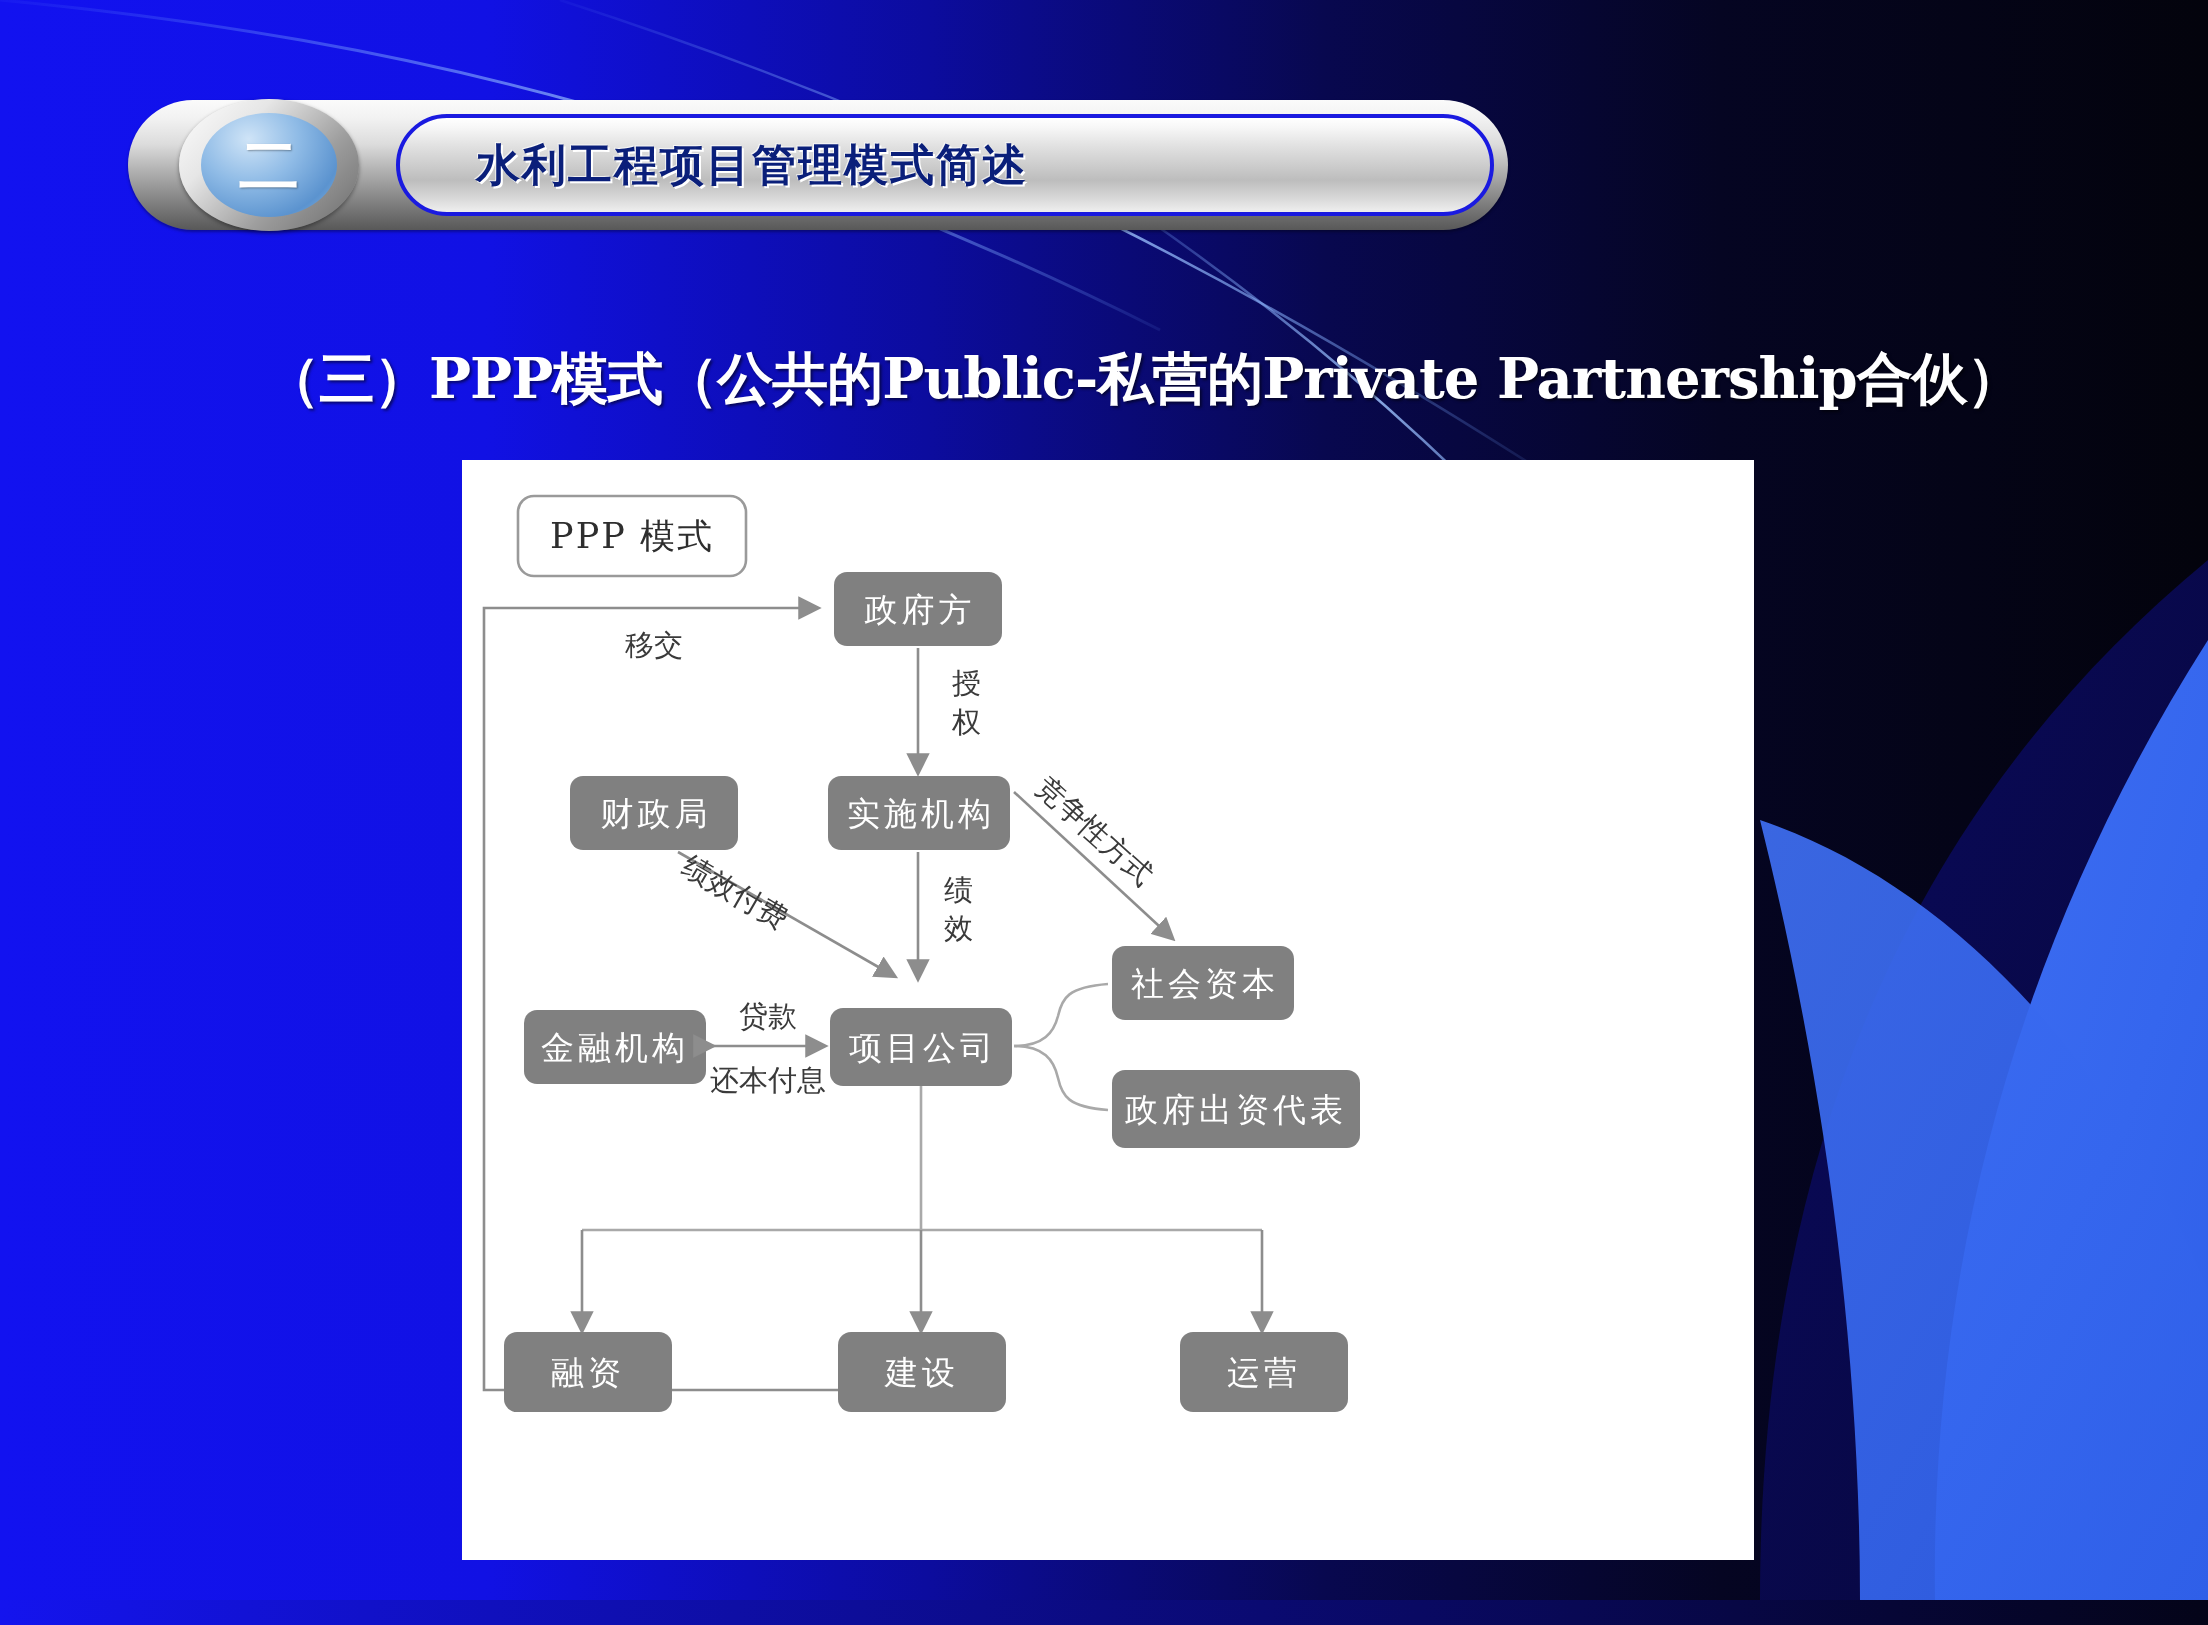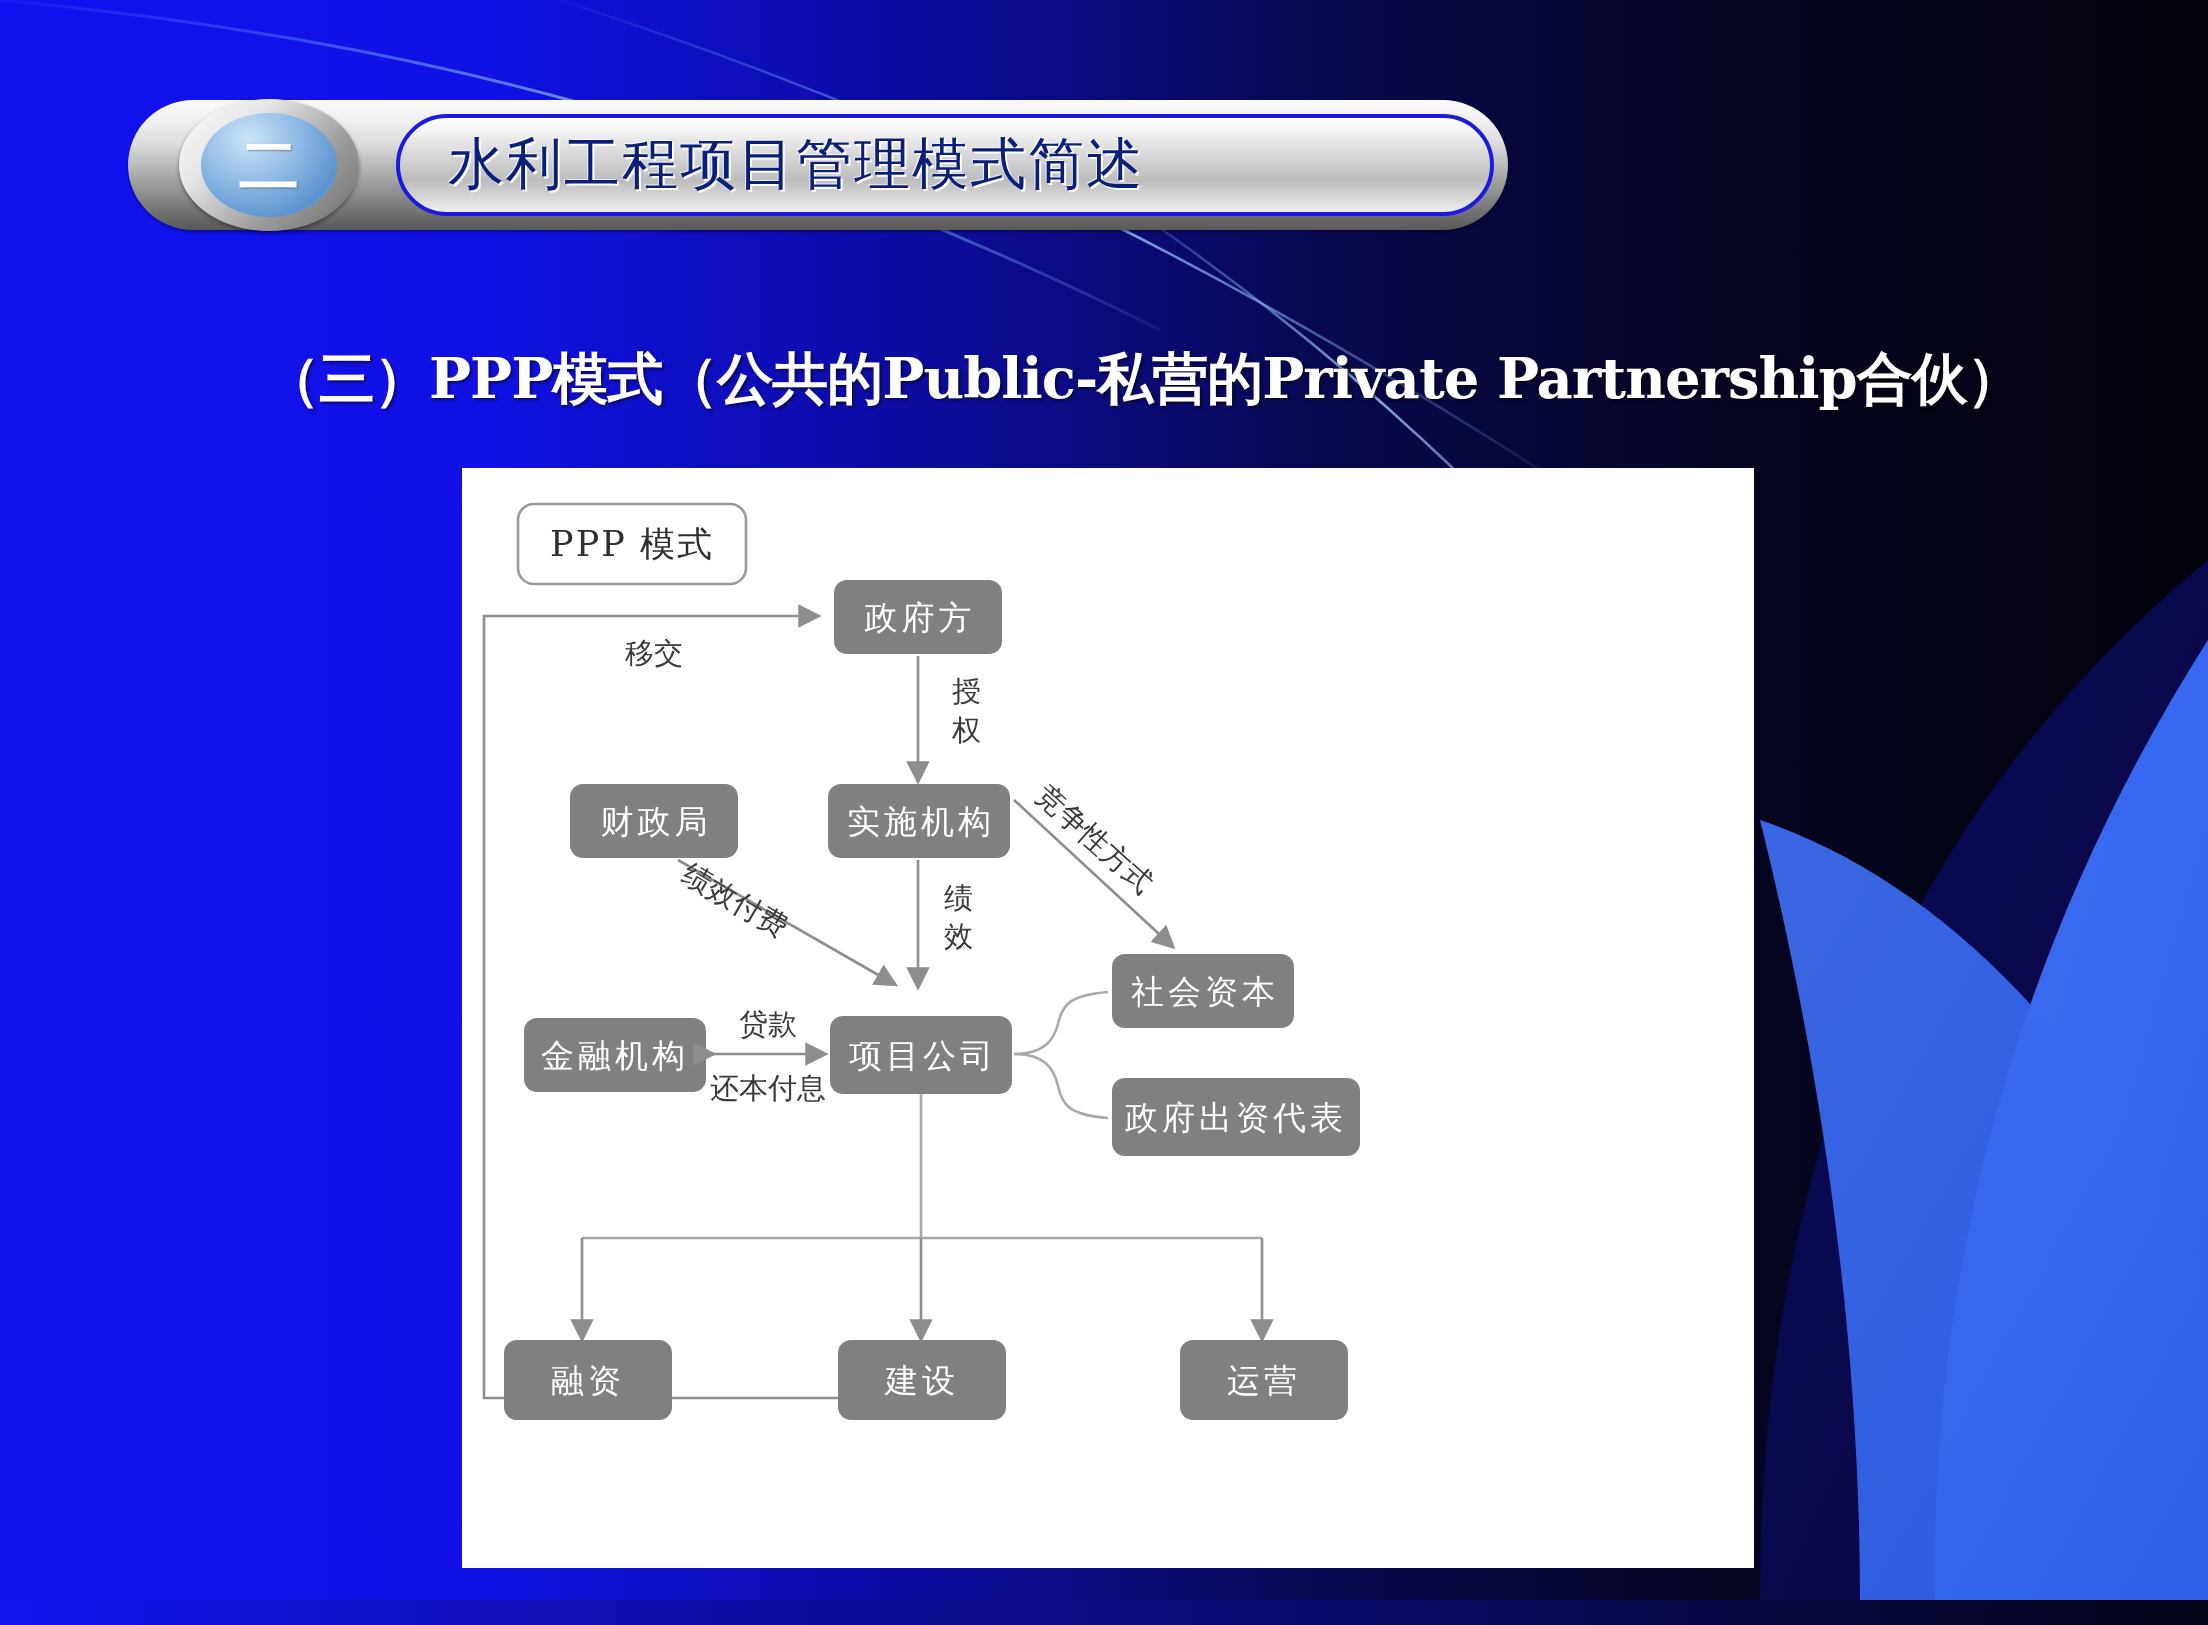--- a/index.html
+++ b/index.html
@@ -30,24 +30,24 @@
   .banner-inner {
     position:absolute; left:268px; top:14px; width:1098px; height:102px;
     border-radius:51px;
     border:4px solid #1a1ae0;
     background:linear-gradient(to bottom,
        #ffffff 0%, #f7f7f7 10%, #e3e3e3 28%, #cfcfcf 48%,
        #bdbdbd 66%, #d6d6d6 84%, #efefef 100%);
     display:flex; align-items:center;
   }
   .banner-text {
-    margin-left:48px;
+    margin-left:76px;
     font-family:"DejaVu Sans", sans-serif;
-    font-weight:normal;
-    font-size:56px;
+    font-weight:bold;
+    font-size:44px;
     letter-spacing:2px;
     color:#0a1f7a;
     text-shadow:2px 2px 0 #ffffff, -1px -1px 0 rgba(255,255,255,.7);
     white-space:nowrap;
   }
   .banner-badge {
     position:absolute; left:8px; top:-2px; width:266px; height:134px;
     display:flex; align-items:center; justify-content:center;
   }
   .badge-ring {
@@ -78,21 +78,20 @@
     text-indent:105px;
     text-shadow:2px 2px 3px rgba(0,0,0,.55);
     letter-spacing:-1px;
   }
 
   
   #diagram-panel {
     position:absolute; left:462px; top:460px;
     width:1292px; height:1100px;
     background:#ffffff;
-    margin-top:8px;
   }
   .diagram-svg { position:absolute; left:0; top:0; width:1292px; height:1100px; display:block; }
 
   .node-label {
     font-family:"DejaVu Serif","Liberation Serif", serif;
     fill:#ffffff;
     font-size:33px;
     letter-spacing:4px;
   }
   .edge-label {

